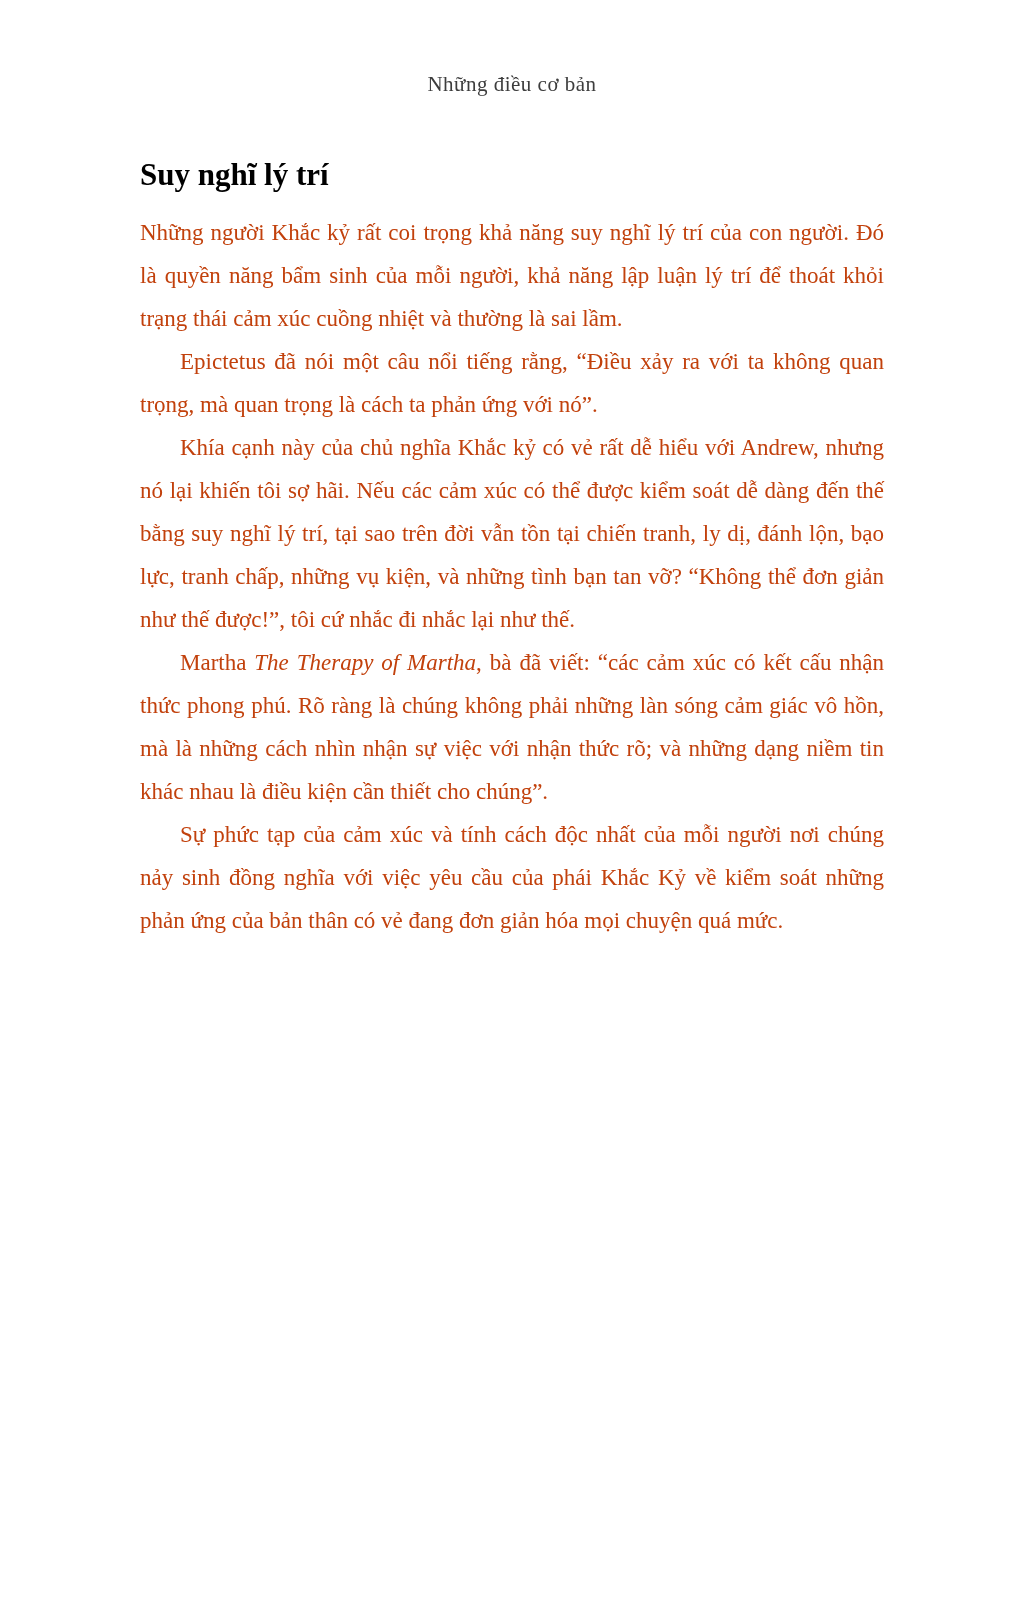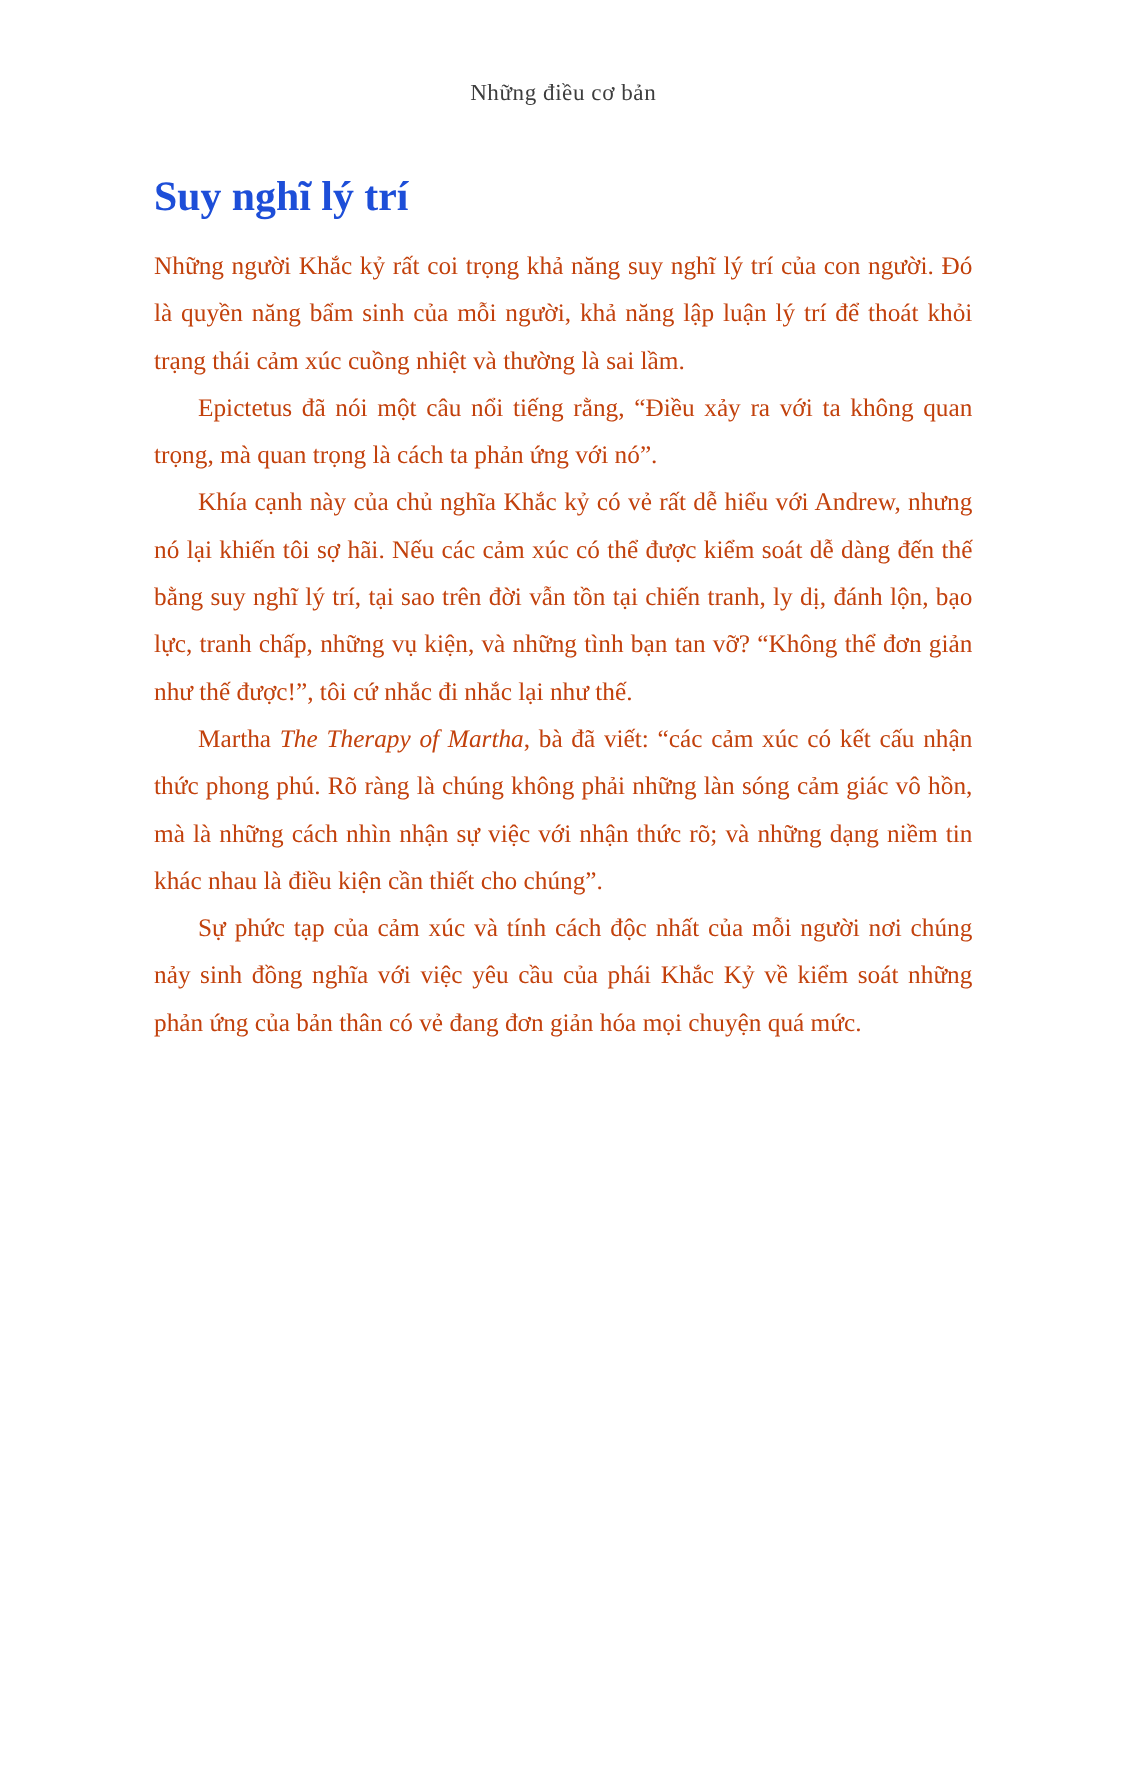--- a/index.html
+++ b/index.html
@@ -19,24 +19,24 @@
     overflow: hidden;
   }
   .running-head {
     text-align: center;
     font-size: 21px;
     color: #3d3d3d;
     letter-spacing: 0.5px;
   }
   .heading {
     margin: 58px 0 0 0;
-    font-size: 38px;
+    font-size: 31px;
     font-weight: bold;
     line-height: 1.3;
-    color: #1d4ed8;
+    color: #000000;
   }
   .body-text {
     margin-top: 16px;
   }
   .para {
     margin: 0;
     font-size: 23px;
     line-height: 43px;
     text-align: justify;
     text-justify: inter-word;

